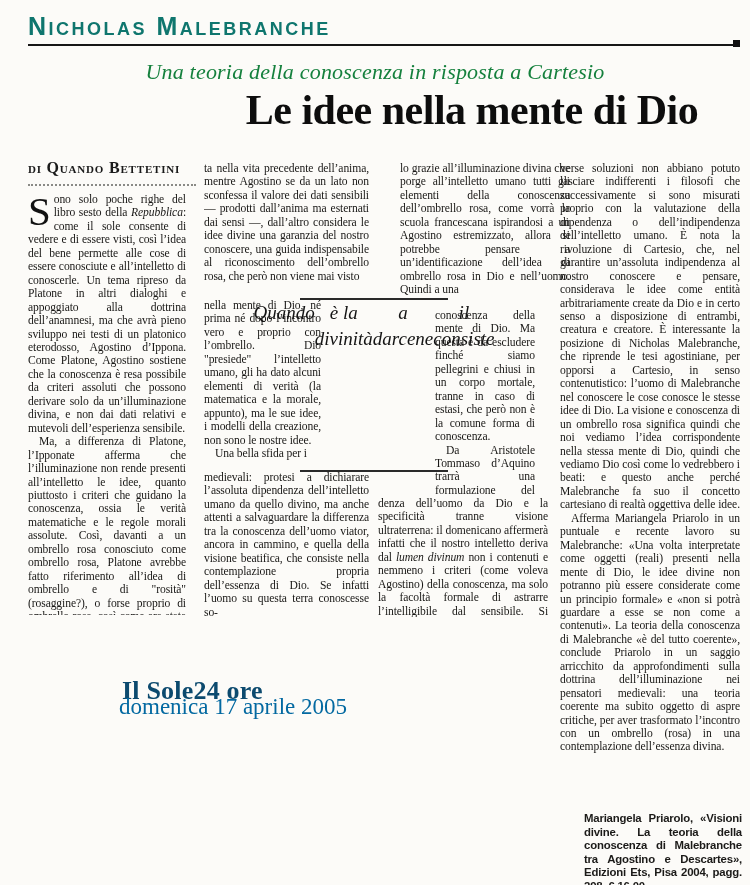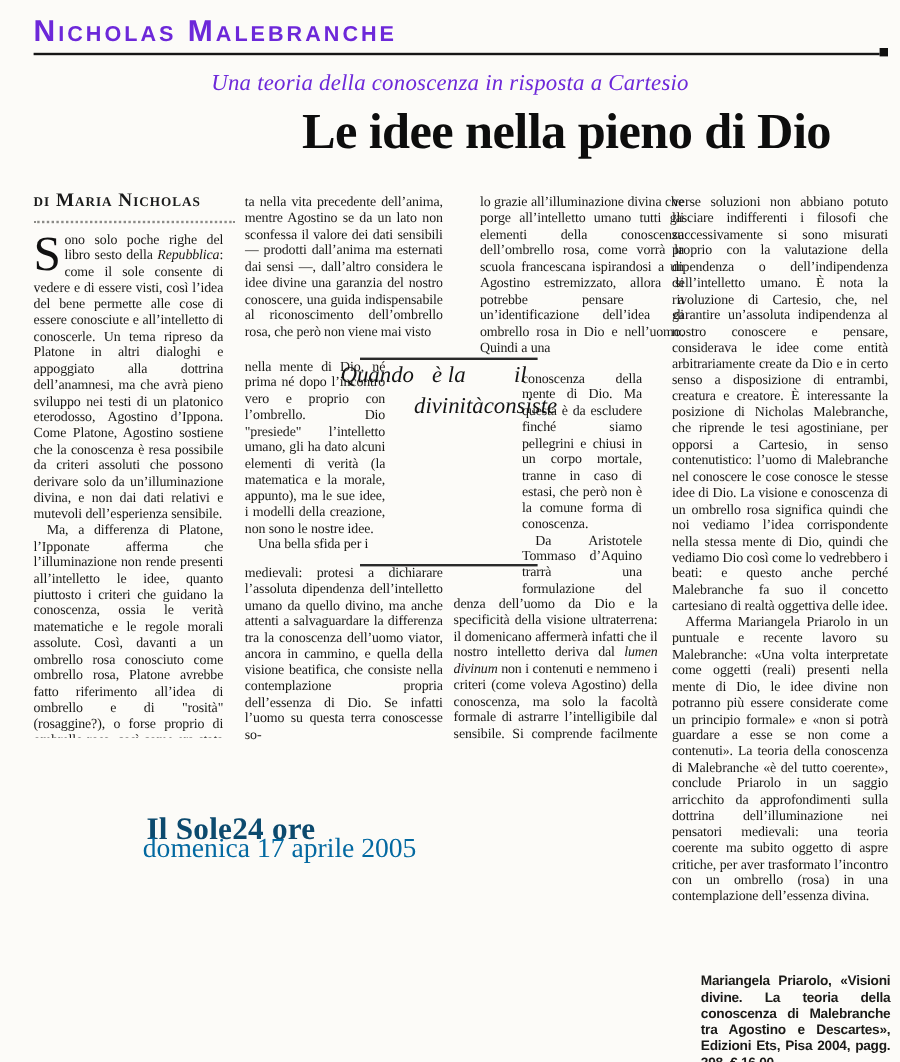--- a/index.html
+++ b/index.html
@@ -5,28 +5,28 @@
   html,body{margin:0;padding:0;background:#d8d6d2;}
   .page{
     position:relative;width:750px;height:885px;margin:0 auto;
     background:#fcfbf8;color:#161514;overflow:hidden;
     font-family:"Liberation Serif", serif;
   }
   .kicker{
     position:absolute;left:28px;top:12px;
     font-family:"Liberation Sans", sans-serif;
     font-weight:bold;font-variant:small-caps;
-    font-size:25px;letter-spacing:2.5px;color:#6d28d9;
+    font-size:25px;letter-spacing:2.5px;color:#0f766e;
     white-space:nowrap;
   }
   .kicker-rule{position:absolute;left:28px;top:44px;width:705px;height:2px;background:#161616;}
   .kicker-rule-end{position:absolute;left:733px;top:40px;width:7px;height:7px;background:#111;}
   .subtitle{
     position:absolute;left:0;top:59px;width:750px;text-align:center;
-    font-style:italic;font-size:19px;letter-spacing:0.2px;color:#6d28d9;
+    font-style:italic;font-size:22px;letter-spacing:0.2px;color:#15803d;
   }
   .headline{
     position:absolute;left:198px;top:85px;width:548px;text-align:center;
     font-weight:bold;font-size:42px;letter-spacing:-0.5px;color:#0d0d0d;
     line-height:50px;white-space:nowrap;
   }
   .byline{
     position:absolute;left:28px;top:159px;
     font-variant:small-caps;font-weight:bold;font-size:16px;
     letter-spacing:0.8px;color:#1a1a1a;white-space:nowrap;
@@ -78,23 +78,23 @@
 </head>
 <body>
 
 <div class="page">
 
   <div class="kicker">Nicholas Malebranche</div>
   <div class="kicker-rule"></div>
   <div class="kicker-rule-end"></div>
 
   <div class="subtitle">Una teoria della conoscenza in risposta a Cartesio</div>
-  <div class="headline">Le idee nella pieno di Dio</div>
+  <div class="headline">Le idee nella mente di Dio</div>
 
-  <div class="byline">di Maria Nicholas</div>
+  <div class="byline">di Quando Bettetini</div>
   <div class="byline-rule"></div>
 
   <div class="col" id="col1">
       <p class="para"><span class="dropcap">S</span><span>ono solo poche righe del libro sesto della </span><em>Repubblica</em><span>: come il sole consente di vedere e di essere visti, così l’idea del bene permette alle cose di essere conosciute e all’intelletto di conoscerle. Un tema ripreso da Platone in altri dialoghi e appoggiato alla dottrina dell’anamnesi, ma che avrà pieno sviluppo nei testi di un platonico eterodosso, Agostino d’Ippona. Come Platone, Agostino sostiene che la conoscenza è resa possibile da criteri assoluti che possono derivare solo da un’illuminazione divina, e non dai dati relativi e mutevoli dell’esperienza sensibile.</span></p>
       <p class="para indent"><span>Ma, a differenza di Platone, l’Ipponate afferma che l’illuminazione non rende presenti all’intelletto le idee, quanto piuttosto i criteri che guidano la conoscenza, ossia le verità matematiche e le regole morali assolute. Così, davanti a un ombrello rosa conosciuto come ombrello rosa, Platone avrebbe fatto riferimento all’idea di ombrello e di "rosità" (rosaggine?), o forse proprio di ombrello rosa, così come era stata direttamente conosciu-</span></p>
     </div>
 
   <div class="col" id="col2-seg1">
       <p class="para"><span>ta nella vita precedente dell’anima, mentre Agostino se da un lato non sconfessa il valore dei dati sensibili — prodotti dall’anima ma esternati dai sensi —, dall’altro considera le idee divine una garanzia del nostro conoscere, una guida indispensabile al riconoscimento dell’ombrello rosa, che però non viene mai visto</span></p>
     </div>
@@ -102,32 +102,33 @@
       <p class="para"><span>nella mente di Dio, né prima né dopo l’incontro vero e proprio con l’ombrello. Dio "presiede" l’intelletto umano, gli ha dato alcuni elementi di verità (la matematica e la morale, appunto), ma le sue idee, i modelli della creazione, non sono le nostre idee.</span></p>
       <p class="para indent"><span>Una bella sfida per i</span></p>
     </div>
   <div class="col" id="col2-seg3">
       <p class="para"><span>medievali: protesi a dichiarare l’assoluta dipendenza dell’intelletto umano da quello divino, ma anche attenti a salvaguardare la differenza tra la conoscenza dell’uomo viator, ancora in cammino, e quella della visione beatifica, che consiste nella contemplazione propria dell’essenza di Dio. Se infatti l’uomo su questa terra conoscesse so-</span></p>
     </div>
 
   <div class="pullquote">
       <div>Quando</div>
       <div>è la divinità</div>
+      <div>a darcene</div>
       <div>il consiste</div>
     </div>
 
   <div class="col" id="col3-seg1">
       <p class="para"><span>lo grazie all’illuminazione divina che porge all’intelletto umano tutti gli elementi della conoscenza dell’ombrello rosa, come vorrà la scuola francescana ispirandosi a un Agostino estremizzato, allora si potrebbe pensare a un’identificazione dell’idea di ombrello rosa in Dio e nell’uomo. Quindi a una</span></p>
     </div>
   <div class="col" id="col3-seg2">
       <p class="para"><span>conoscenza della mente di Dio. Ma questa è da escludere finché siamo pellegrini e chiusi in un corpo mortale, tranne in caso di estasi, che però non è la comune forma di conoscenza.</span></p>
       <p class="para indent"><span>Da Aristotele Tommaso d’Aquino trarrà una formulazione del problema capace di salvare la dipen-</span></p>
     </div>
   <div class="col" id="col3-seg3">
-      <p class="para"><span>denza dell’uomo da Dio e la specificità della visione ultraterrena: il domenicano affermerà infatti che il nostro intelletto deriva dal </span><em>lumen divinum</em><span> non i contenuti e nemmeno i criteri (come voleva Agostino) della conoscenza, ma solo la facoltà formale di astrarre l’intelligibile dal sensibile. Si comprende facilmente come le di-</span></p>
+      <p class="para"><span>denza dell’uomo da Dio e la specificità tranne visione ultraterrena: il domenicano affermerà infatti che il nostro intelletto deriva dal </span><em>lumen divinum</em><span> non i contenuti e nemmeno i criteri (come voleva Agostino) della conoscenza, ma solo la facoltà formale di astrarre l’intelligibile dal sensibile. Si comprende facilmente come le di-</span></p>
     </div>
 
   <div class="col" id="col4-body">
       <p class="para"><span>verse soluzioni non abbiano potuto lasciare indifferenti i filosofi che successivamente si sono misurati proprio con la valutazione della dipendenza o dell’indipendenza dell’intelletto umano. È nota la rivoluzione di Cartesio, che, nel garantire un’assoluta indipendenza al nostro conoscere e pensare, considerava le idee come entità arbitrariamente create da Dio e in certo senso a disposizione di entrambi, creatura e creatore. È interessante la posizione di Nicholas Malebranche, che riprende le tesi agostiniane, per opporsi a Cartesio, in senso contenutistico: l’uomo di Malebranche nel conoscere le cose conosce le stesse idee di Dio. La visione e conoscenza di un ombrello rosa significa quindi che noi vediamo l’idea corrispondente nella stessa mente di Dio, quindi che vediamo Dio così come lo vedrebbero i beati: e questo anche perché Malebranche fa suo il concetto cartesiano di realtà oggettiva delle idee.</span></p>
       <p class="para indent"><span>Afferma Mariangela Priarolo in un puntuale e recente lavoro su Malebranche: «Una volta interpretate come oggetti (reali) presenti nella mente di Dio, le idee divine non potranno più essere considerate come un principio formale» e «non si potrà guardare a esse se non come a contenuti». La teoria della conoscenza di Malebranche «è del tutto coerente», conclude Priarolo in un saggio arricchito da approfondimenti sulla dottrina dell’illuminazione nei pensatori medievali: una teoria coerente ma subito oggetto di aspre critiche, per aver trasformato l’incontro con un ombrello (rosa) in una contemplazione dell’essenza divina.</span></p>
     </div>
 
   <div class="footer-paper">Il Sole24 ore</div>
   <div class="footer-date">domenica 17 aprile 2005</div>
 

